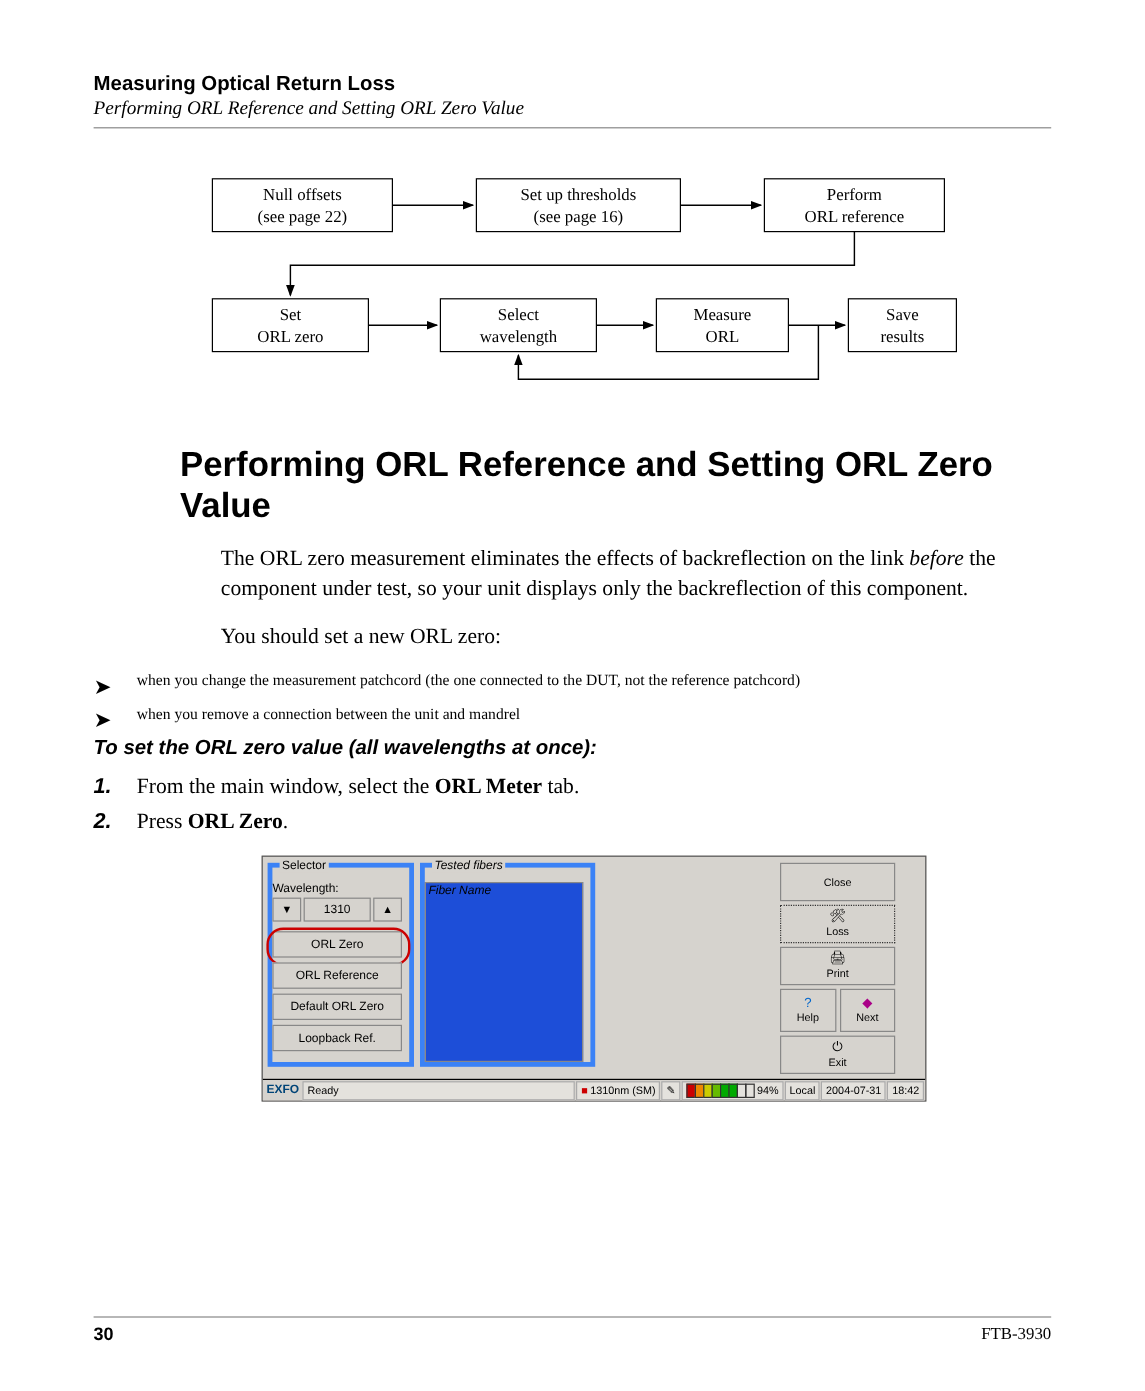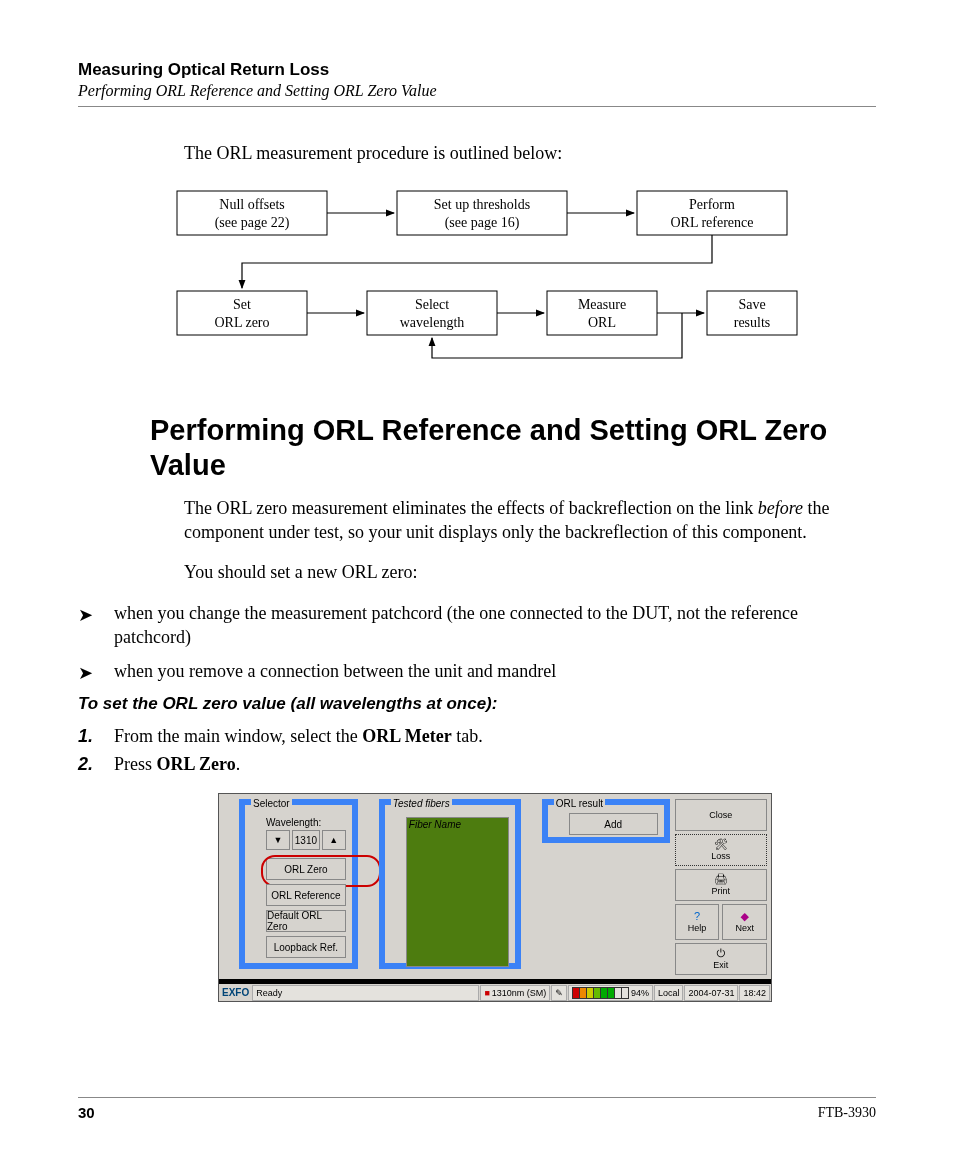--- a/index.html
+++ b/index.html
@@ -56,21 +56,21 @@
     margin-left: 72px;
   }
   .bullet-list {
     list-style: none;
     padding: 0;
     margin: 0 0 10px 0;
   }
   .bullet-list li {
     position: relative;
     padding-left: 36px;
-    font-size: 18px;
+    font-size: 13px;
     line-height: 1.35;
     margin-bottom: 10px;
   }
   .bullet-list li::before {
     content: "➤";
     position: absolute;
     left: 0;
     top: 2px;
     font-size: 18px;
   }
@@ -111,25 +111,24 @@
     font-family: Tahoma, Arial, sans-serif;
     font-size: 10px;
     color: #000;
   }
   .screen-top {
     display: flex;
     padding: 5px 4px 4px 4px;
     gap: 5px;
   }
   .panel {
-    border: 6px solid #3b82f6;
+    border: 4px solid #3b82f6;
     position: relative;
-    padding: 12px 6px 6px 21px;
+    padding: 12px 6px 6px 0;
     box-sizing: border-box;
-    margin-left: 16px;
   }
   .panel-label {
     position: absolute;
     top: -7px;
     left: 6px;
     background: #d6d3ce;
     padding: 0 2px;
     font-size: 10px;
   }
   .selector { width: 122px; height:170px; }
@@ -150,21 +149,21 @@
   .sel-btn {
     height:20px; border:1px solid #888; background:#d6d3ce;
     display:flex; align-items:center; justify-content:center;
     font-size:10px; margin-bottom:4px; position:relative;
   }
   .oval {
     position:absolute; left:-6px; top:-4px; width:116px; height:28px;
     border:2px solid #c00; border-radius:14px; pointer-events:none;
   }
   .listbox {
-    background:#4d7c0f; border:1px solid #888; height:146px; padding:1px 2px;
+    background:#1d4ed8; border:1px solid #888; height:146px; padding:1px 2px;
   }
   .field-label { font-size:10px; margin:1px 0; }
   .input {
     background:#fff; border:1px solid #555; font-size:10px;
     padding:1px 2px; width:110px; box-sizing:border-box;
   }
   .nfn { height:102px; }
   .orlres { height:44px; display:flex; align-items:center; justify-content:center;}
   .res-btn {
     width:96px; height:20px; border:1px solid #888; background:#d6d3ce;
@@ -173,21 +172,21 @@
   .side-btn {
     border:1px solid #888; background:#d6d3ce; height:30px;
     display:flex; flex-direction:column; align-items:center; justify-content:center;
     font-size:9px; gap:1px;
   }
   .side-row { display:flex; gap:3px; }
   .side-row .side-btn { flex:1; height:34px; }
   .dotted { border:1px dotted #333; }
   .ic { font-size:11px; line-height:1; }
   .statusbar {
-    display:flex; align-items:center; border-top:5px solid #000000;
+    display:flex; align-items:center; border-top:1px solid #000000;
     background:#d6d3ce; height:17px; font-size:9px;
   }
   .sb-cell { border:1px solid #aaa; background:#e4e2dd; height:14px; display:flex; align-items:center; padding:0 3px; margin-right:1px;}
   .exfo { color:#047; font-weight:bold; font-size:10px; padding:0 3px;}
   .bars { display:flex; gap:0; }
   .bar { width:6px; height:10px; border:1px solid #333; margin-right:-1px;}
   .footer {
     position:absolute; bottom:38px; left:78px; right:78px;
     border-top:1.5px solid #888; padding-top:6px;
     display:flex; justify-content:space-between; align-items:center;
@@ -198,21 +197,20 @@
 </style>
 </head>
 <body>
 
 <div class="page">
 
   <div class="running-head">Measuring Optical Return Loss</div>
   <div class="running-sub">Performing ORL Reference and Setting ORL Zero Value</div>
   <hr class="hr">
 
-  <p class="body-text indent">The ORL measurement procedure is outlined below:</p>
 
   <div class="flow-wrap">
     <svg class="flow-svg" width="660" height="190" viewBox="0 0 660 190">
       <defs>
         <marker id="ah" markerWidth="8" markerHeight="8" refX="7" refY="3" orient="auto">
           <path d="M0,0 L8,3 L0,6 Z" fill="#000"></path>
         </marker>
       </defs>
       <g font-family="Georgia,serif" font-size="14" text-anchor="middle">
 
@@ -306,24 +304,20 @@
         </div>
 
         <div class="panel tested">
           <div class="panel-label">Tested fibers</div>
           <div class="listbox">
             <div>Fiber Name</div>
           </div>
         </div>
 
         <div class="rightcol">
-          <div class="panel orlres">
-            <div class="panel-label">ORL result</div>
-            <div class="res-btn">Add</div>
-          </div>
         </div>
 
         <div class="sidecol">
           <div class="side-btn">
             <span>Close</span>
           </div>
           <div class="side-btn dotted">
             <span class="ic">🛠</span>
             <span>Loss</span>
           </div>

